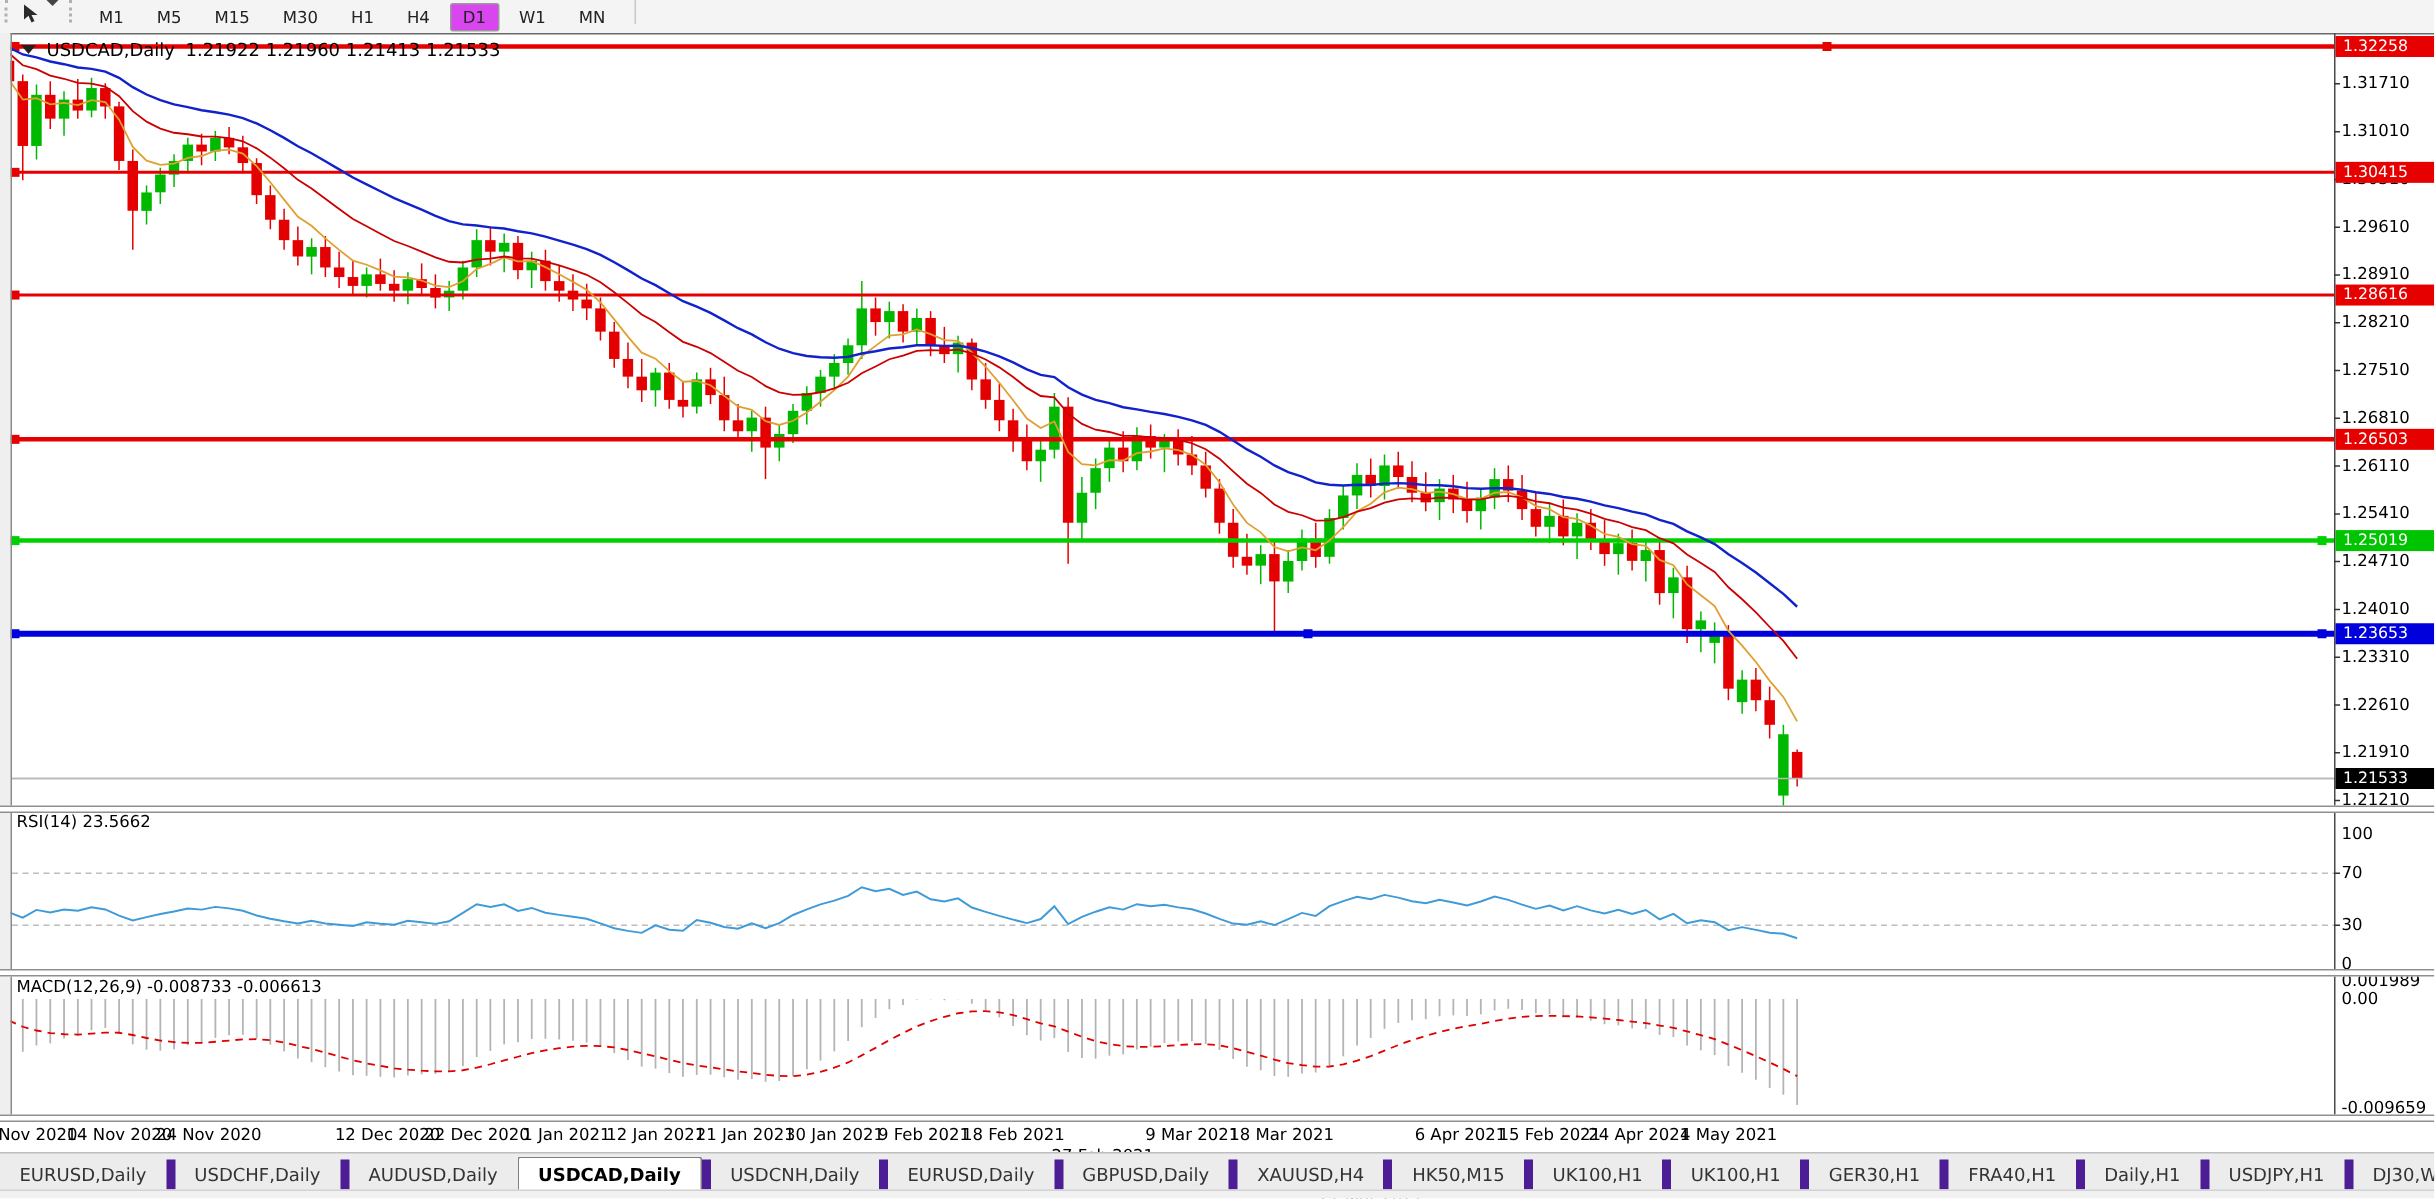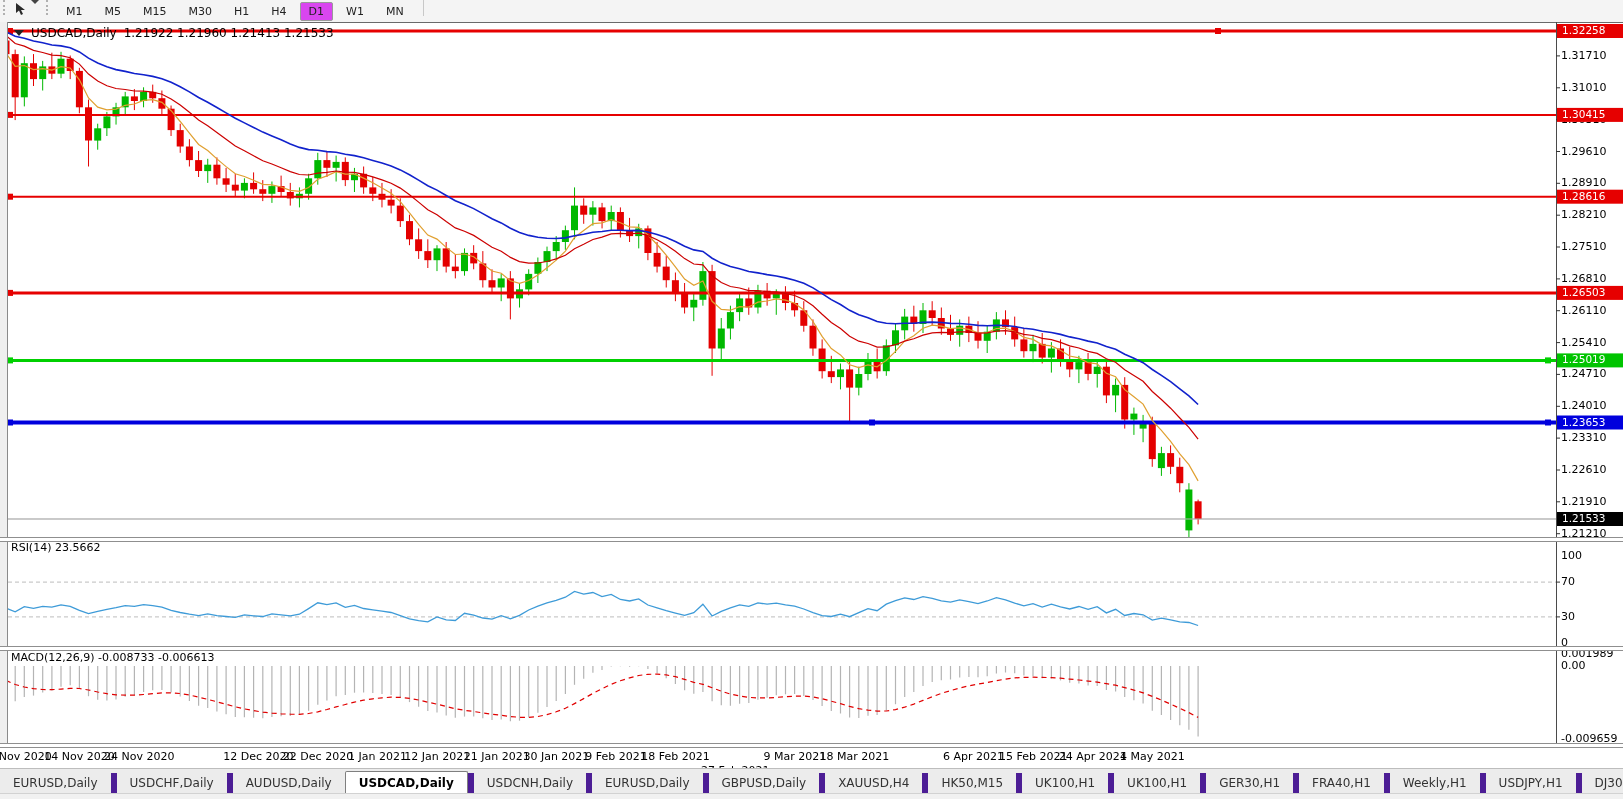--- a/index.html
+++ b/index.html
@@ -584,20 +584,20 @@
       <span class="tab active">USDCAD,Daily</span>
       <span class="tab">USDCNH,Daily</span>
       <span class="tab">EURUSD,Daily</span>
       <span class="tab">GBPUSD,Daily</span>
       <span class="tab">XAUUSD,H4</span>
       <span class="tab">HK50,M15</span>
       <span class="tab">UK100,H1</span>
       <span class="tab">UK100,H1</span>
       <span class="tab">GER30,H1</span>
       <span class="tab">FRA40,H1</span>
-      <span class="tab">Weekly,H1</span>
+      <span class="tab">Daily,H1</span>
       <span class="tab">USDJPY,H1</span>
       <span class="tab">DJ30,Weekly</span>
       <span class="tab">CHINA300,H1</span>
     </div>
   <div class="statusbar"></div>
 
 </div>
 
 </body></html>

